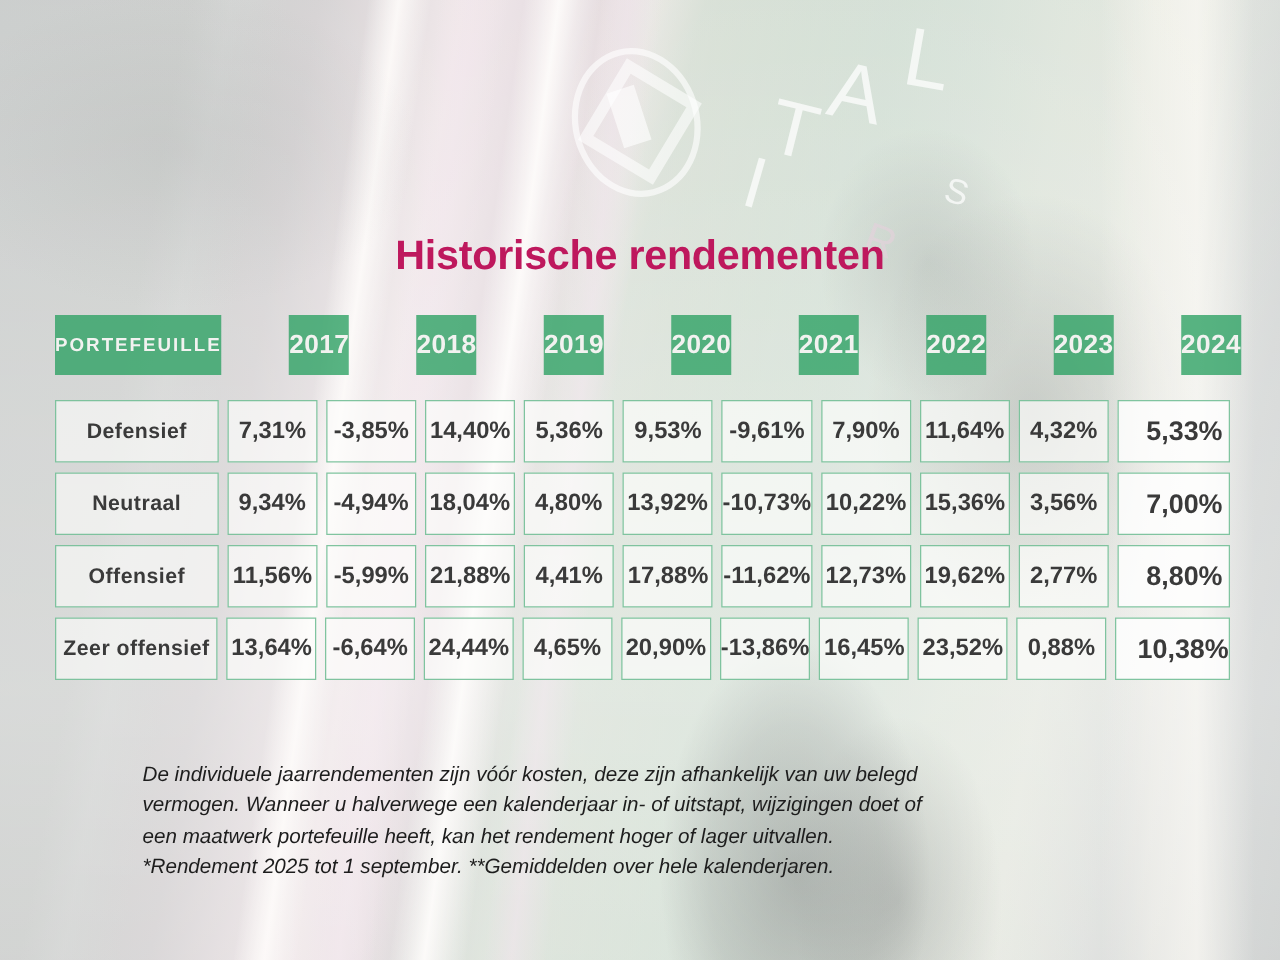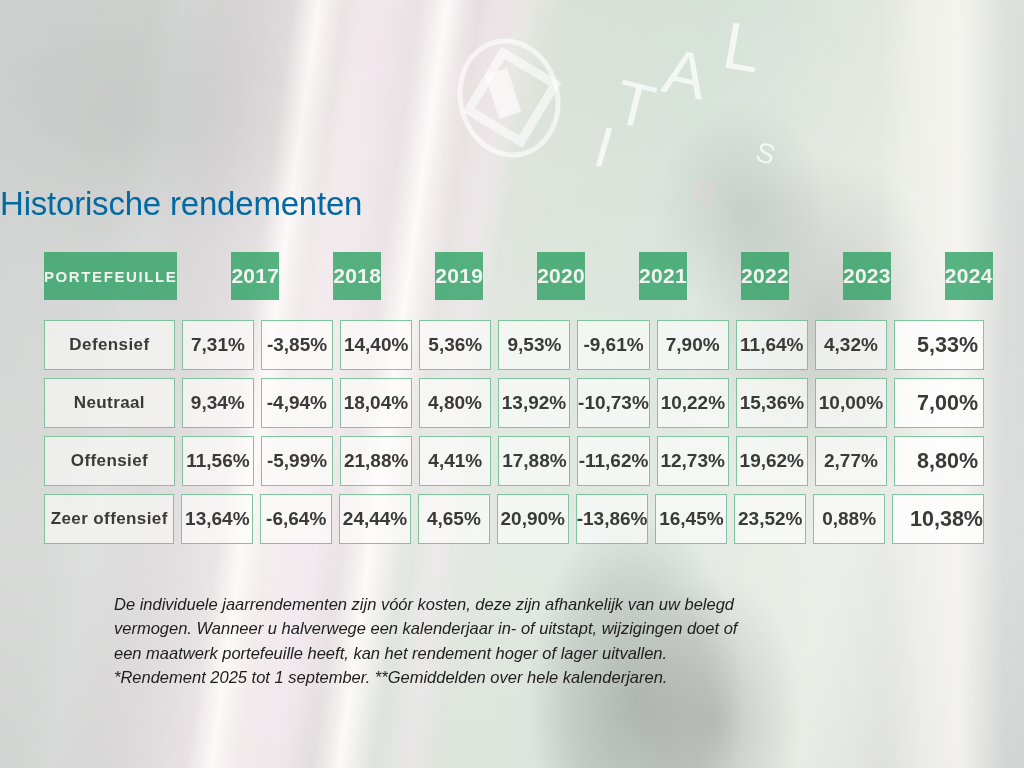--- a/index.html
+++ b/index.html
@@ -134,23 +134,24 @@
   #content {
     position: absolute;
     inset: 0;
   }
 
   .title {
     position: absolute;
     left: 0;
     right: 0;
     top: 185px;
+    text-align: center;
     font-size: 33px;
-    font-weight: normal;
-    color: #0369a1;
+    font-weight: bold;
+    color: #be185d;
     letter-spacing: -0.2px;
   }
 
   
   .table-wrap {
     position: absolute;
     left: 44px;
     top: 252px;
     width: 940px;
   }
@@ -211,21 +212,21 @@
 
   
   .c-label { width: 138px; }
   .c-year  { width: 76px; }
   .c-avg   { width: 94px; }
 
   
   .footnote {
     position: absolute;
     left: 114px;
-    top: 592px;
+    top: 608px;
     width: 790px;
     font-size: 16.5px;
     font-style: italic;
     line-height: 1.47;
     color: #1d1d1d;
   }
   .footnote p { margin: 0; }
 </style>
 </head>
 <body>
@@ -285,21 +286,21 @@
       <div class="row body">
         <div class="cell label c-label">Neutraal</div>
         <div class="cell c-year">9,34%</div>
         <div class="cell c-year">-4,94%</div>
         <div class="cell c-year">18,04%</div>
         <div class="cell c-year">4,80%</div>
         <div class="cell c-year">13,92%</div>
         <div class="cell c-year">-10,73%</div>
         <div class="cell c-year">10,22%</div>
         <div class="cell c-year">15,36%</div>
-        <div class="cell c-year">10,00%</div>
+        <div class="cell c-year">3,56%</div>
         <div class="cell avg c-avg">7,00%</div>
       </div>
 
       <div class="row body">
         <div class="cell label c-label">Offensief</div>
         <div class="cell c-year">11,56%</div>
         <div class="cell c-year">-5,99%</div>
         <div class="cell c-year">21,88%</div>
         <div class="cell c-year">4,41%</div>
         <div class="cell c-year">17,88%</div>

